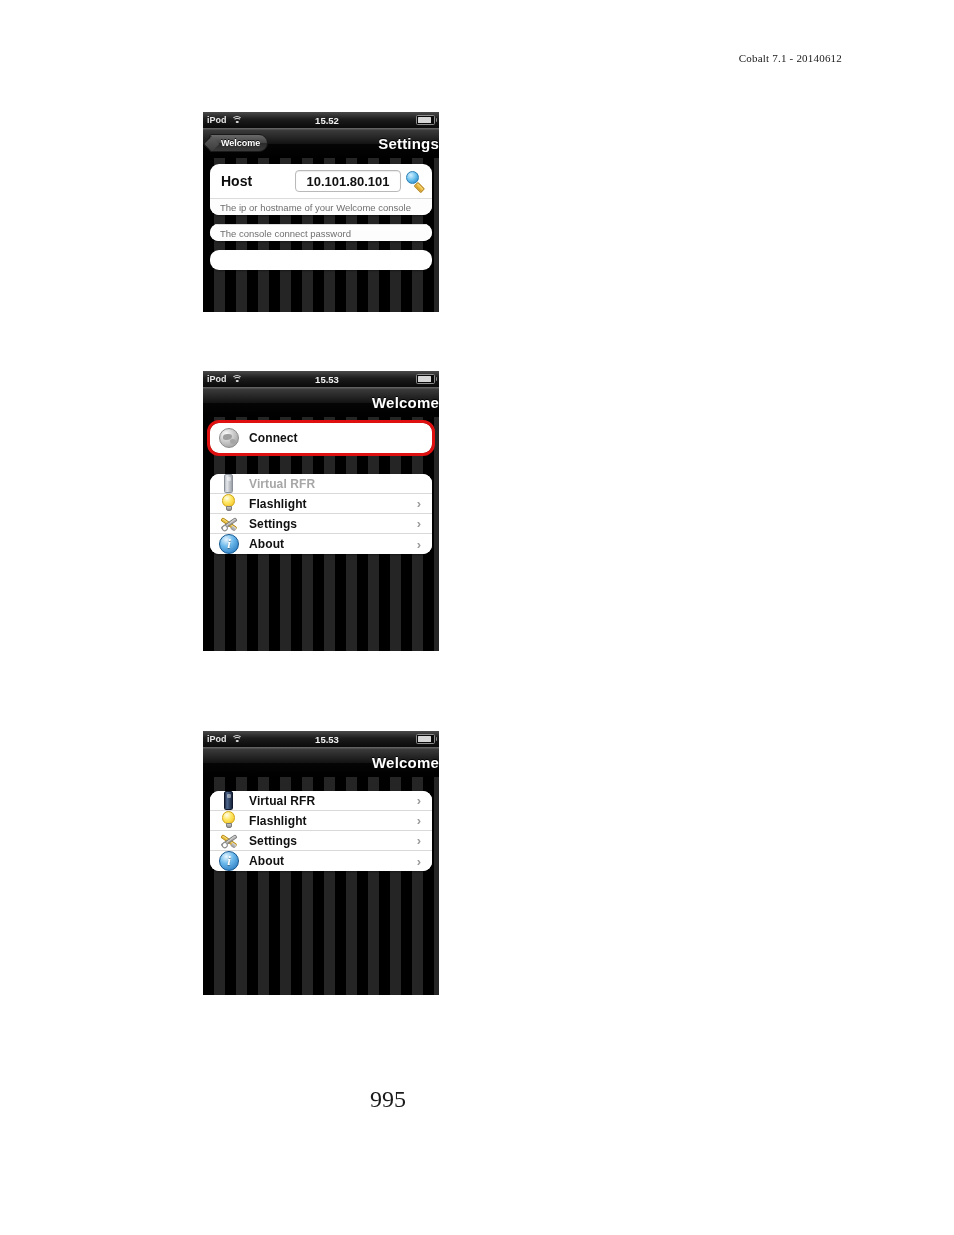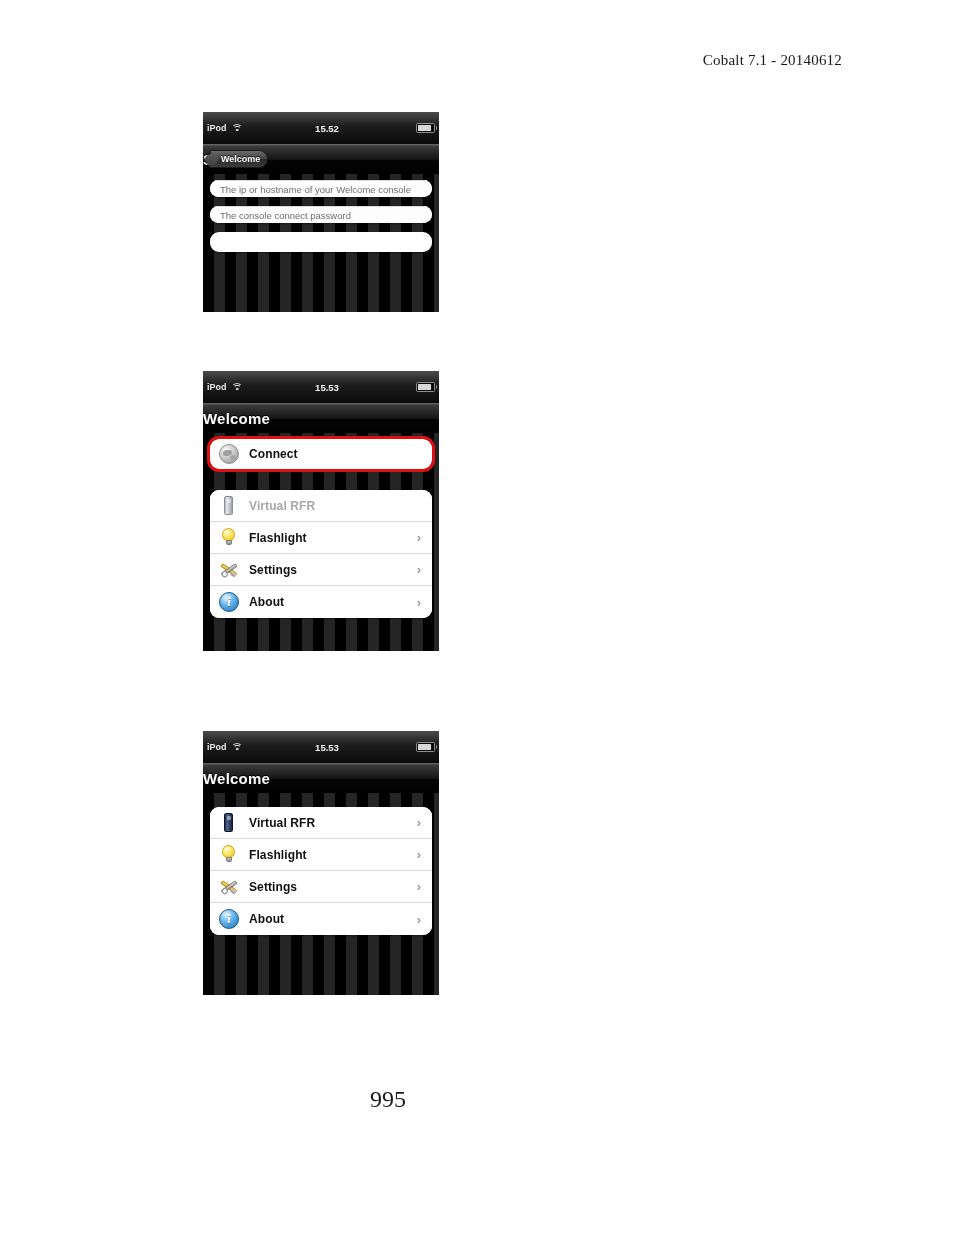--- a/index.html
+++ b/index.html
@@ -14,21 +14,21 @@
     font-family: "Liberation Serif", serif;
     overflow: hidden;
   }
 
   
   .page-header {
     position: absolute;
     top: 52px;
     right: 112px;
     font-family: "Liberation Serif", serif;
-    font-size: 15px;
+    font-size: 11px;
     color: #1a1a1a;
     letter-spacing: 0.2px;
     white-space: nowrap;
   }
   .page-number {
     position: absolute;
     top: 1086px;
     left: 0;
     width: 776px;
     text-align: center;
@@ -53,21 +53,21 @@
   
   .status-bar {
     position: relative;
     height: 15px;
     background: linear-gradient(to bottom, #4a4a4a 0%, #1c1c1c 45%, #0a0a0a 100%);
     display: flex;
     align-items: center;
     color: #e8e8e8;
     font-size: 9px;
     font-weight: bold;
-    padding: 16px 4px;
+    padding: 8px 4px;
     box-sizing: border-box;
   }
   .sb-carrier { letter-spacing: 0px; }
   .sb-wifi {
     margin-left: 5px;
     display: inline-block;
     width: 11px;
     height: 9px;
     position: relative;
   }
@@ -120,21 +120,21 @@
     border-radius: 0.5px;
   }
 
   
   .nav-bar {
     position: relative;
     height: 30px;
     background: linear-gradient(to bottom, #6d6d6d 0%, #3a3a3a 8%, #141414 52%, #050505 54%, #000000 100%);
     display: flex;
     align-items: center;
-    justify-content: flex-start;
+    justify-content: flex-end;
   }
   .nav-title {
     color: #ffffff;
     font-size: 15px;
     font-weight: bold;
     text-shadow: 0 -1px 0 rgba(0,0,0,0.85);
     letter-spacing: 0.2px;
   }
   .nav-back {
     position: absolute;
@@ -260,21 +260,21 @@
     font-size: 9.5px;
     color: #6f6f6f;
     background: #fdfdfd;
     box-sizing: border-box;
   }
 
   
   .list-row {
     display: flex;
     align-items: center;
-    height: 32px;
+    height: 20px;
     padding: 0 9px 0 9px;
     border-bottom: 1px solid #d9d9d9;
     box-sizing: border-box;
     background: #ffffff;
   }
   .list-row:last-child { border-bottom: none; }
   .row-icon {
     flex: 0 0 auto;
     width: 21px; height: 21px;
     margin-right: 9px;
@@ -499,20 +499,28 @@
   <div class="nav-bar">
     <div class="nav-back">
       <span>Welcome</span>
     </div>
     <div class="nav-title">Settings</div>
   </div>
 
   <div class="body-area" style="height:155px">
 
     <div class="group">
+      <div class="field-row">
+        <div class="field-label">Host</div>
+        <div class="field-input" placeholder="">10.101.80.101</div>
+        <div class="magnifier">
+          <span class="lens"></span>
+            <span class="handle"></span>
+        </div>
+      </div>
       <div class="field-hint">The ip or hostname of your Welcome console</div>
     </div>
 
     <div class="group">
       <div class="field-hint">The console connect password</div>
     </div>
 
     <div class="group" style="height:20px;margin-bottom:0"></div>
   </div>
 </div>

